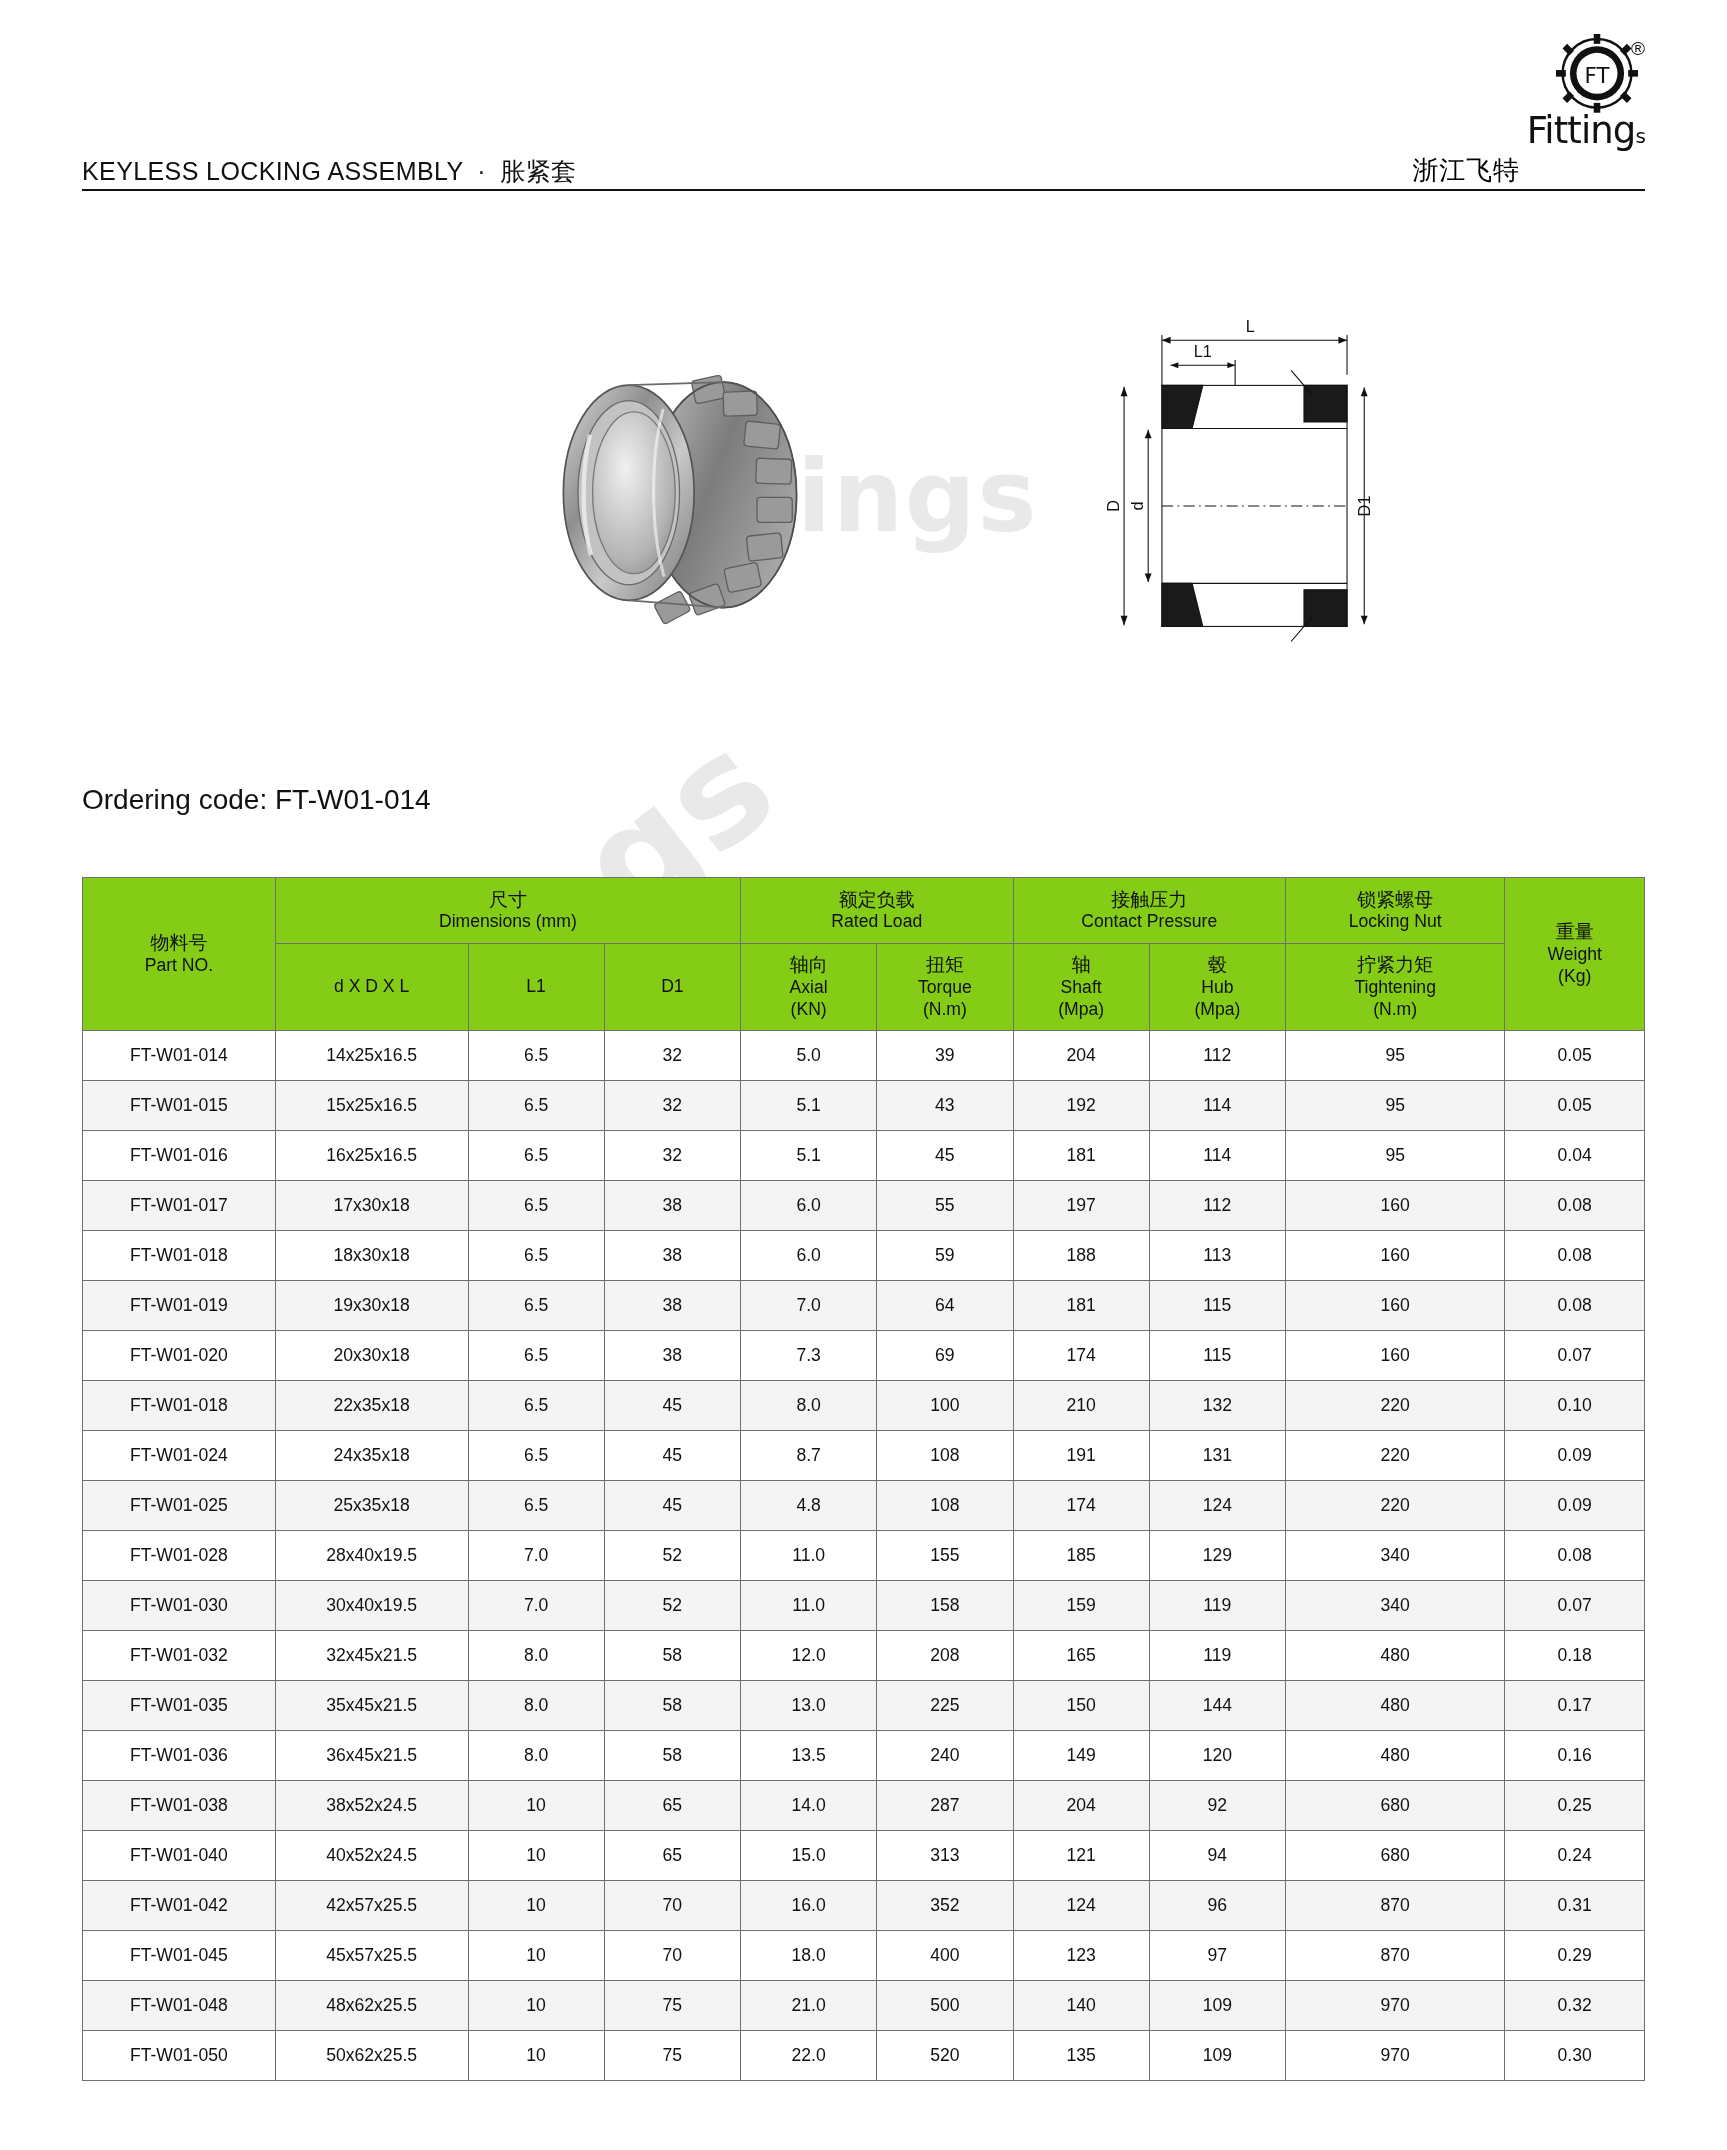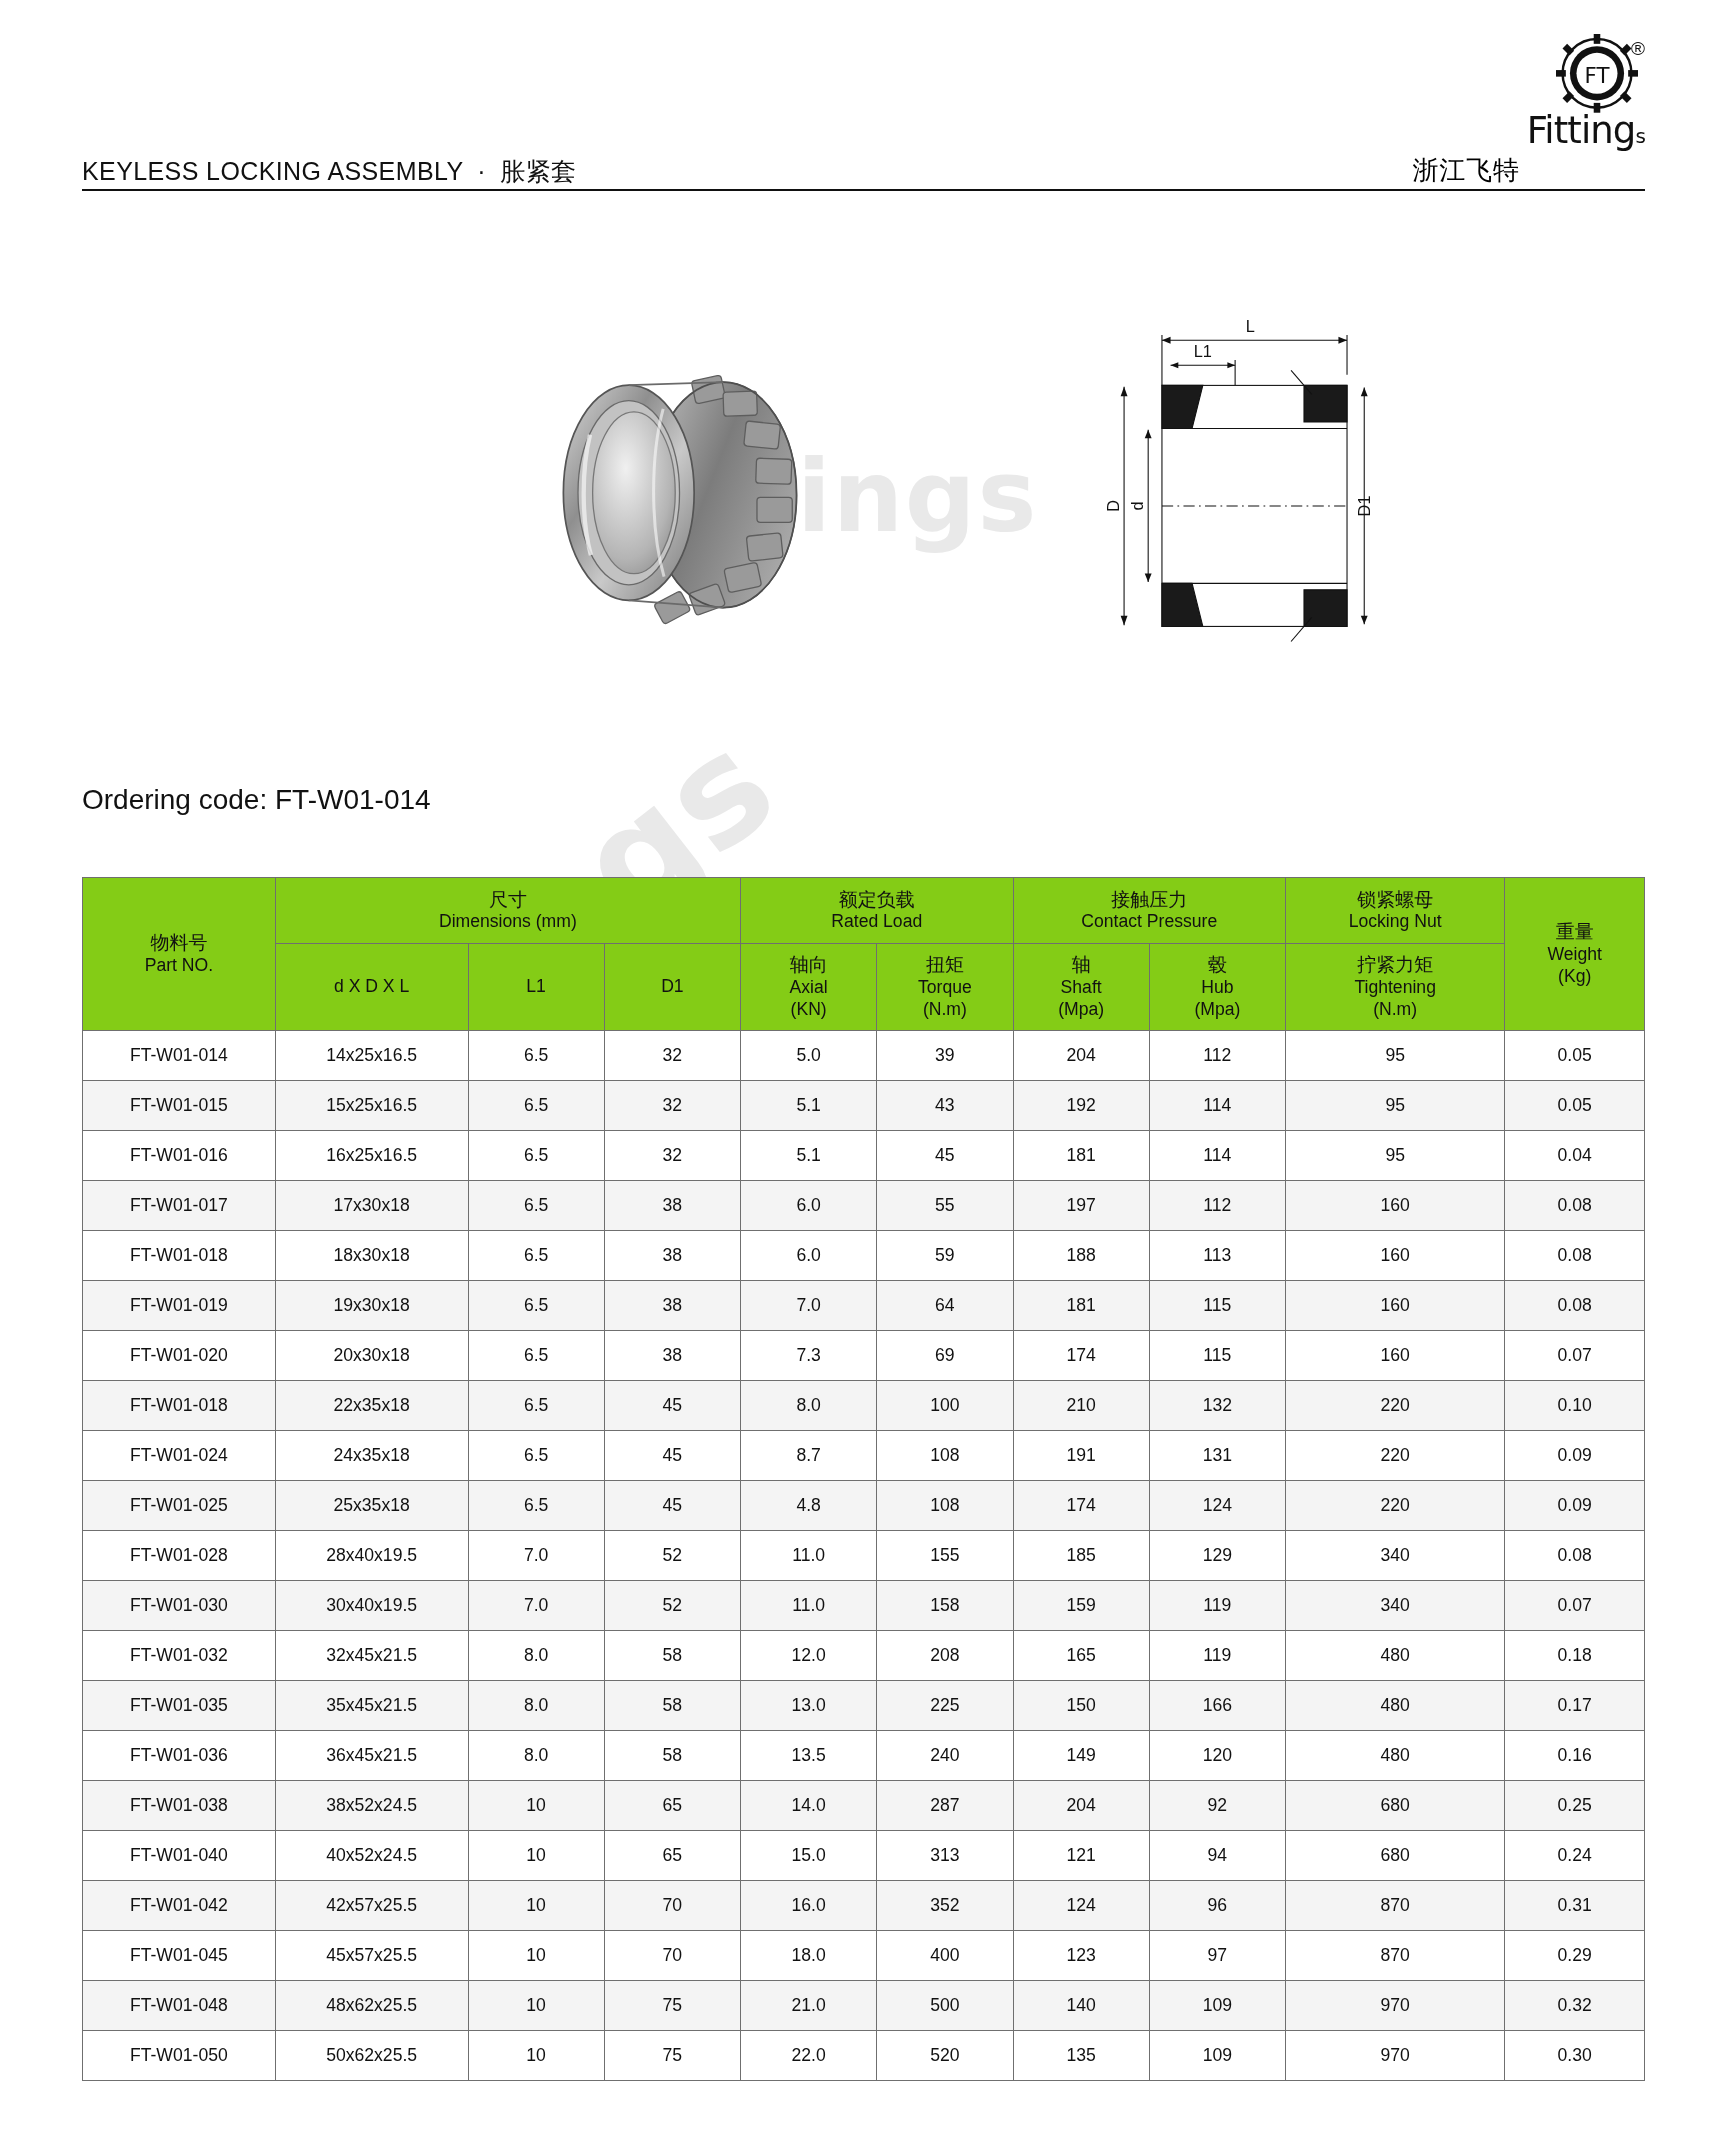--- a/index.html
+++ b/index.html
@@ -618,21 +618,21 @@
             <td>0.18</td>
           </tr>
           <tr>
             <td>FT-W01-035</td>
             <td>35x45x21.5</td>
             <td>8.0</td>
             <td>58</td>
             <td>13.0</td>
             <td>225</td>
             <td>150</td>
-            <td>166</td>
+            <td>144</td>
             <td>480</td>
             <td>0.17</td>
           </tr>
           <tr>
             <td>FT-W01-036</td>
             <td>36x45x21.5</td>
             <td>8.0</td>
             <td>58</td>
             <td>13.5</td>
             <td>240</td>

